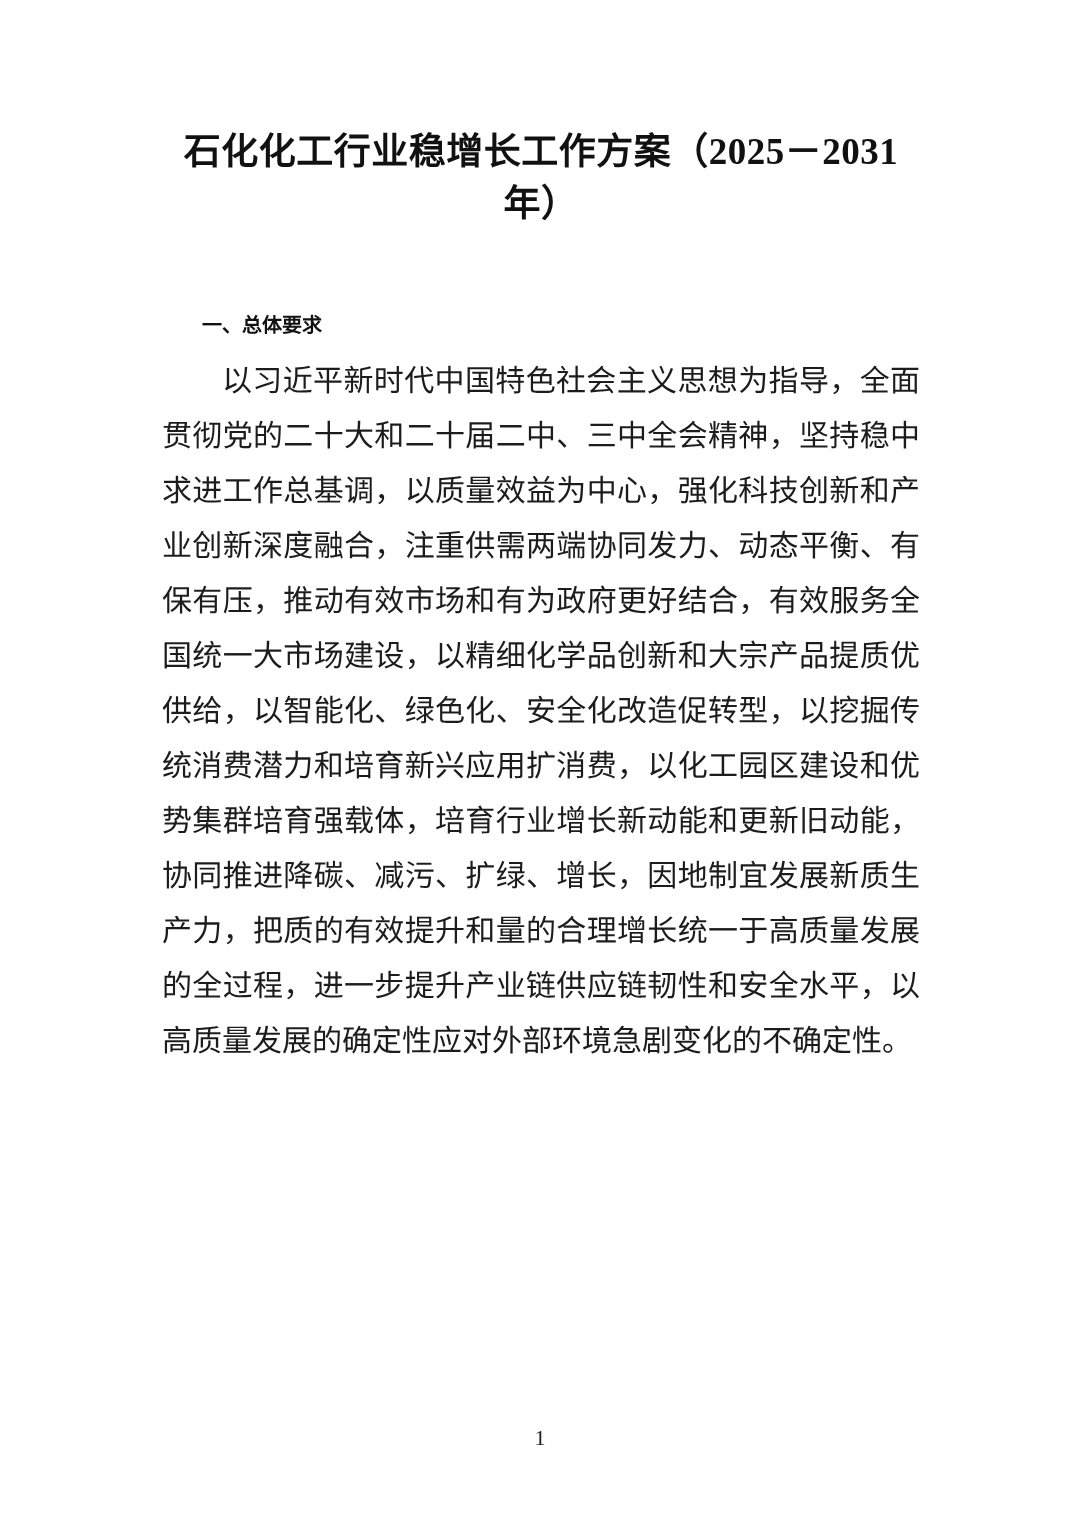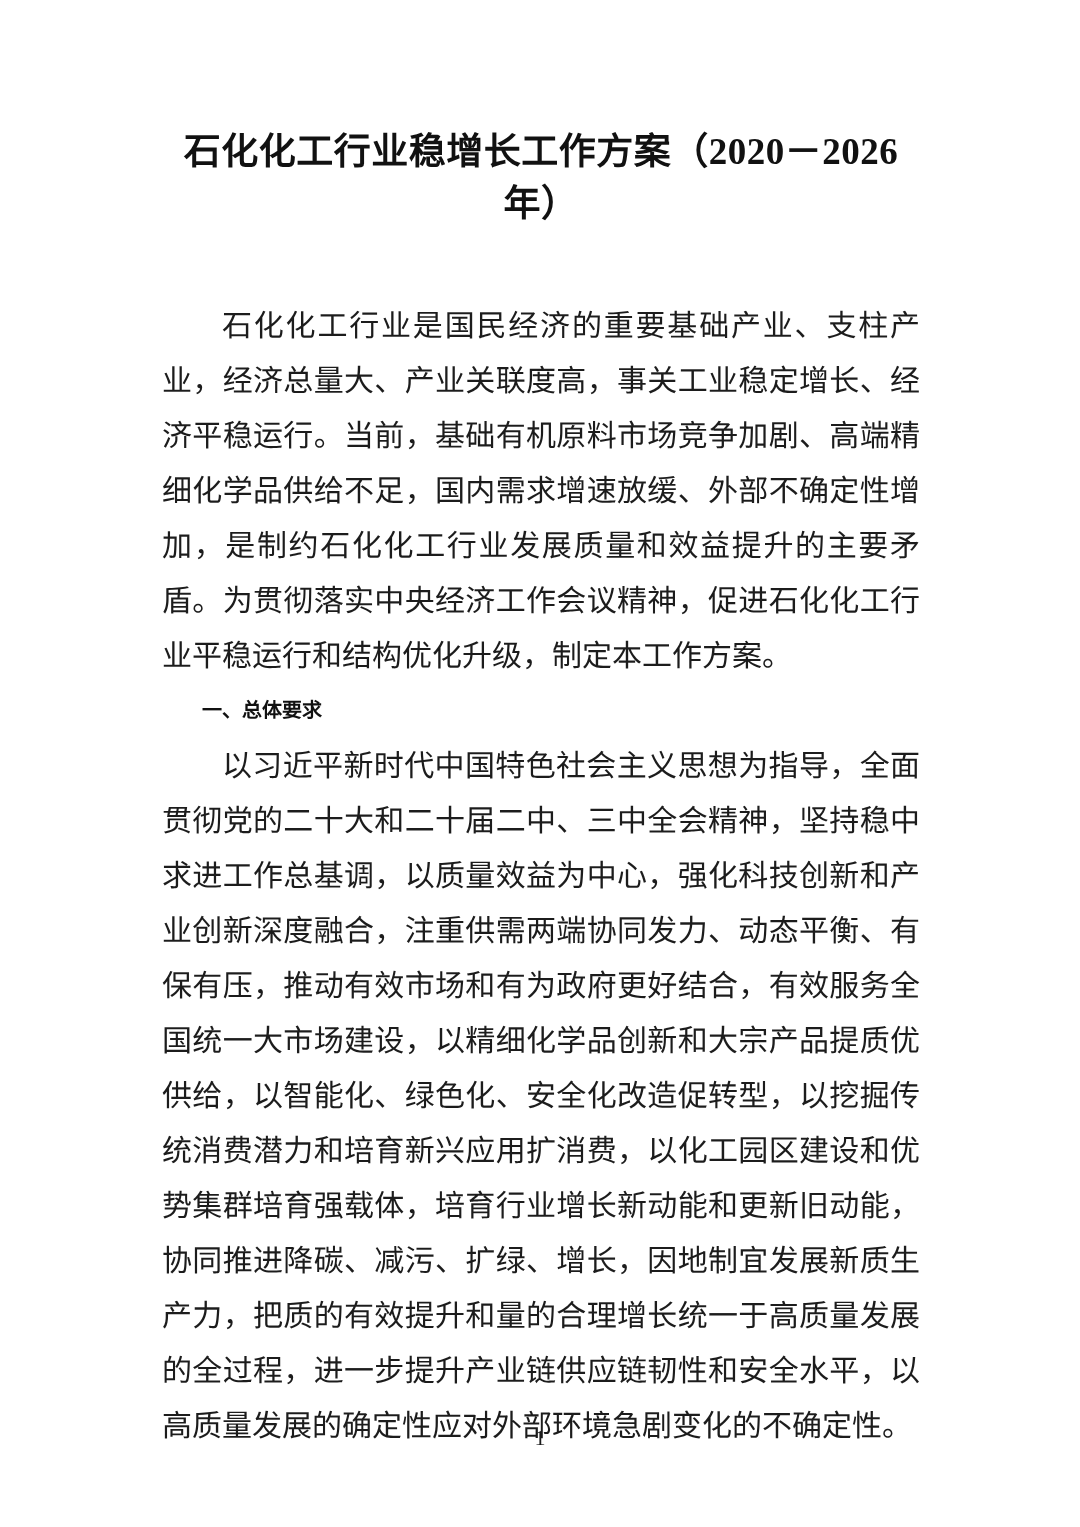--- a/index.html
+++ b/index.html
@@ -62,23 +62,22 @@
     line-height: 1;
     color: #1c1c1c;
     font-family: "Liberation Serif", "DejaVu Serif", serif;
   }
 </style>
 </head>
 <body>
 
 <div class="page">
   <div class="content">
-    <h1 class="doc-title">石化化工行业稳增长工作方案（2020－2026 年）</h1>
+    <h1 class="doc-title">石化化工行业稳增长工作方案（2025－2031 年）</h1>
 
-    <p class="body-para">石化化工行业是国民经济的重要基础产业、支柱产业，经济总量大、产业关联度高，事关工业稳定增长、经济平稳运行。当前，基础有机原料市场竞争加剧、高端精细化学品供给不足，国内需求增速放缓、外部不确定性增加，是制约石化化工行业发展质量和效益提升的主要矛盾。为贯彻落实中央经济工作会议精神，促进石化化工行业平稳运行和结构优化升级，制定本工作方案。</p>
 
     <h2 class="section-heading">一、总体要求</h2>
 
     <p class="body-para">以习近平新时代中国特色社会主义思想为指导，全面贯彻党的二十大和二十届二中、三中全会精神，坚持稳中求进工作总基调，以质量效益为中心，强化科技创新和产业创新深度融合，注重供需两端协同发力、动态平衡、有保有压，推动有效市场和有为政府更好结合，有效服务全国统一大市场建设，以精细化学品创新和大宗产品提质优供给，以智能化、绿色化、安全化改造促转型，以挖掘传统消费潜力和培育新兴应用扩消费，以化工园区建设和优势集群培育强载体，培育行业增长新动能和更新旧动能，协同推进降碳、减污、扩绿、增长，因地制宜发展新质生产力，把质的有效提升和量的合理增长统一于高质量发展的全过程，进一步提升产业链供应链韧性和安全水平，以高质量发展的确定性应对外部环境急剧变化的不确定性。</p>
   </div>
 
   <div class="page-footer">
     <span class="page-number">1</span>
   </div>
 </div>

